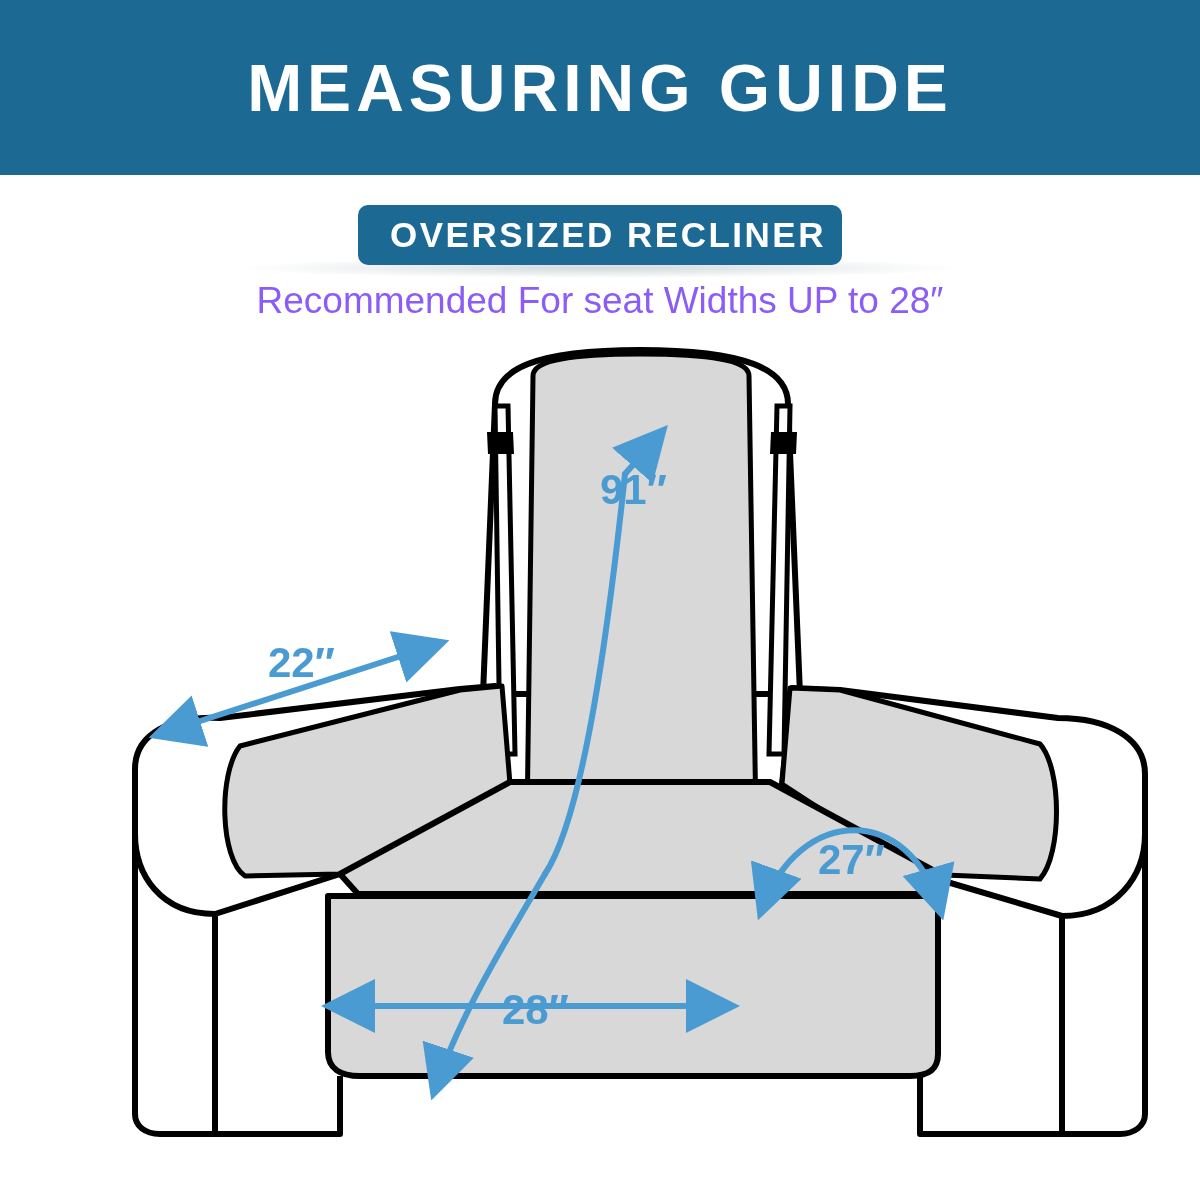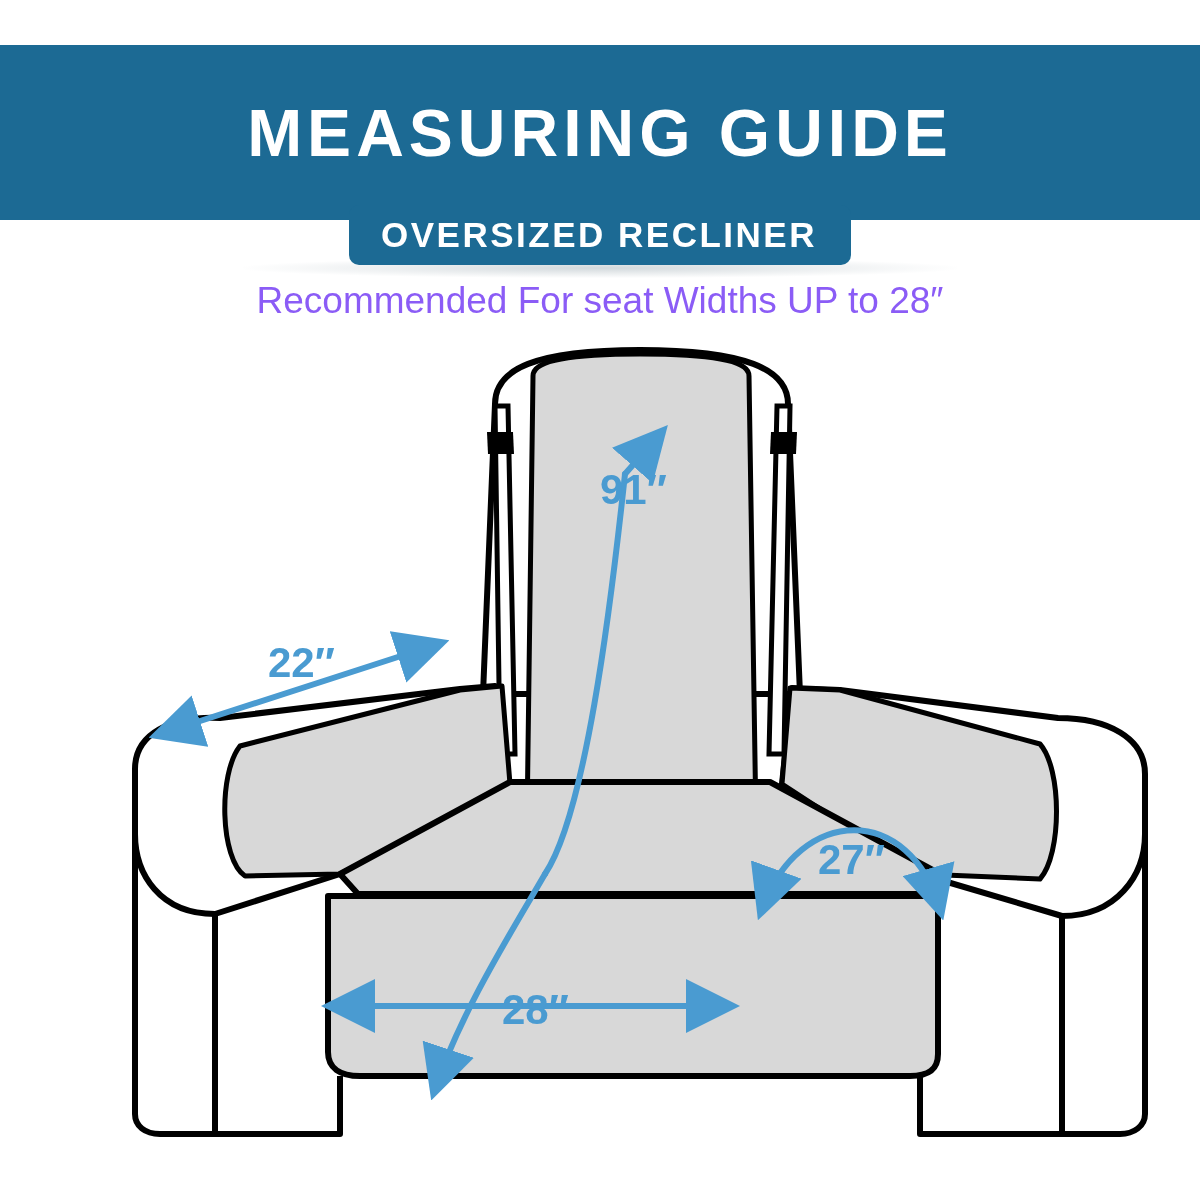--- a/index.html
+++ b/index.html
@@ -24,21 +24,20 @@
   .header-band {
     position: absolute;
     left: 0;
     top: 0;
     width: 1200px;
     height: 175px;
     background: #1c6a94;
     display: flex;
     align-items: center;
     justify-content: center;
-    margin-top: 45px;
   }
   .header-title {
     color: #ffffff;
     font-size: 66px;
     font-weight: bold;
     letter-spacing: 5px;
     font-family: "Liberation Sans", sans-serif;
     line-height: 1;
     text-align: center;
     white-space: nowrap;
@@ -51,21 +50,21 @@
     width: 1200px;
     display: flex;
     justify-content: center;
   }
   .tab {
     background: #1c6a94;
     color: #ffffff;
     font-size: 35px;
     font-weight: bold;
     letter-spacing: 2.5px;
-    padding: 12px 34px 13px 32px;
+    padding: 12px 16px 13px 32px;
     border-radius: 10px 10px 10px 10px;
     line-height: 1;
     white-space: nowrap;
   }
   .tab-shadow {
     position: absolute;
     left: 243px;
     top: 258px;
     width: 714px;
     height: 20px;

